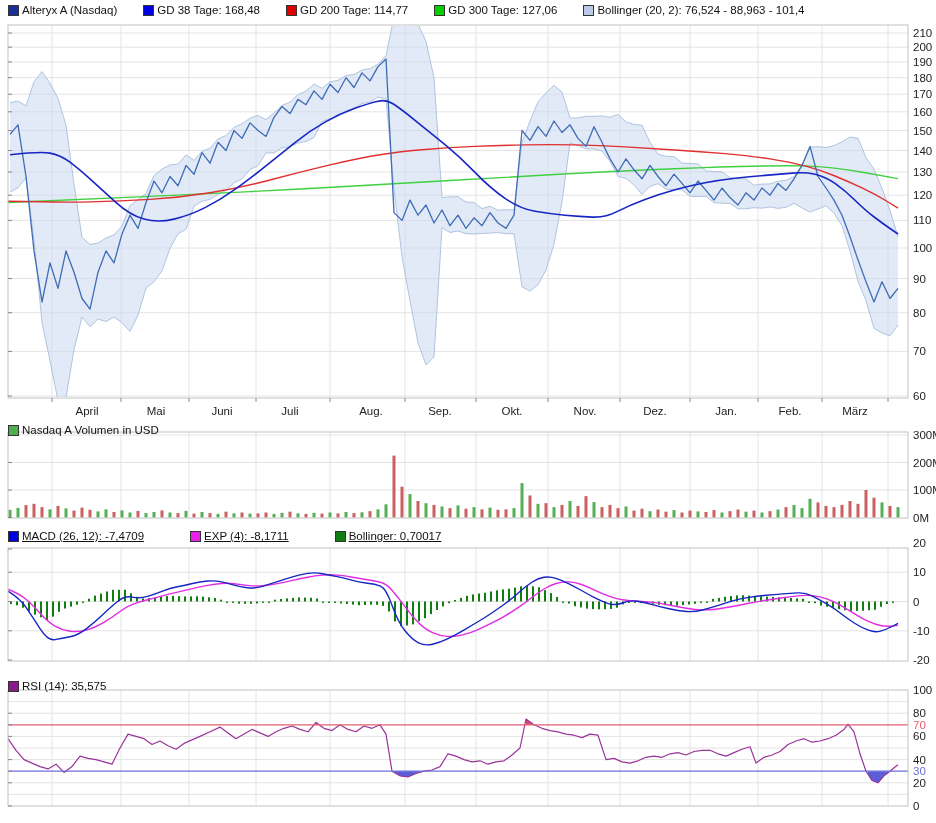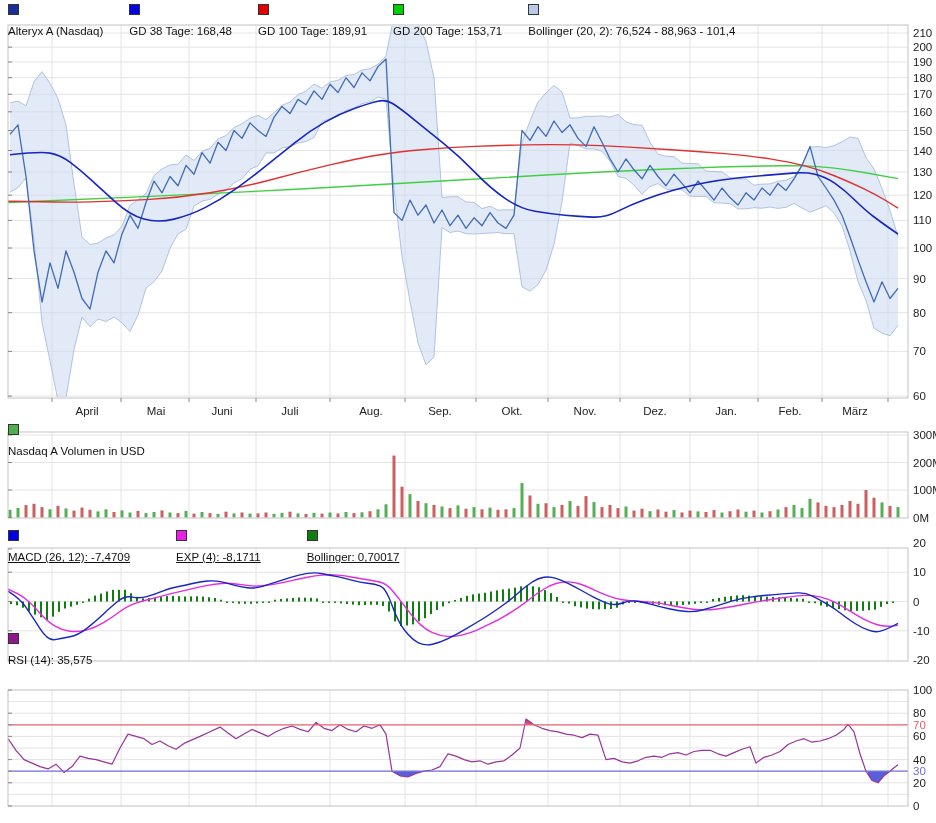--- a/index.html
+++ b/index.html
@@ -3,26 +3,26 @@
 <meta charset="utf-8">
 <style>
   html,body{margin:0;padding:0;}
   body{
     width:936px;height:823px;position:relative;background:#ffffff;
     font-family:"Liberation Sans",sans-serif;overflow:hidden;
   }
   #chart-canvas{position:absolute;left:0;top:0;}
   .legend{position:absolute;left:8px;display:flex;align-items:center;gap:26px;
           font-size:11.5px;color:#111;white-space:nowrap;}
-  .legend .it{display:flex;align-items:flex-start;gap:10px;flex-direction:column;}
+  .legend .it{display:flex;align-items:flex-end;gap:3px;}
   .sw{width:9px;height:9px;border:1px solid #333;display:inline-block;flex:none;}
   #legend-main{top:4px;}
   #legend-volume{top:424px;}
   #legend-macd{top:530px;gap:46px;text-decoration:underline;}
-  #legend-rsi{top:633px;}
+  #legend-rsi{top:680px;}
 </style>
 </head>
 <body>
 
 <svg id="chart-canvas" width="936" height="823">
     <rect x="8" y="25" width="900" height="373" fill="#fff"></rect>
     <line x1="52" y1="25" x2="52" y2="398" stroke="#e4e4e4"></line>
     <line x1="121" y1="25" x2="121" y2="398" stroke="#e4e4e4"></line>
     <line x1="189" y1="25" x2="189" y2="398" stroke="#e4e4e4"></line>
     <line x1="256" y1="25" x2="256" y2="398" stroke="#e4e4e4"></line>
@@ -505,25 +505,25 @@
   <span class="it">
     <span class="sw" style="background-color: rgb(26, 47, 150);"></span>
     <span>Alteryx A (Nasdaq)</span>
   </span>
   <span class="it">
     <span class="sw" style="background-color: rgb(0, 0, 224);"></span>
     <span>GD 38 Tage: 168,48</span>
   </span>
   <span class="it">
     <span class="sw" style="background-color: rgb(224, 0, 0);"></span>
-    <span>GD 100 Tage: 189,91</span>
+    <span>GD 200 Tage: 114,77</span>
   </span>
   <span class="it">
     <span class="sw" style="background-color: rgb(0, 208, 0);"></span>
-    <span>GD 200 Tage: 153,71</span>
+    <span>GD 300 Tage: 127,06</span>
   </span>
   <span class="it">
     <span class="sw" style="background-color: rgb(185, 201, 230);"></span>
     <span>Bollinger (20, 2): 76,524 - 88,963 - 101,4</span>
   </span>
 </div>
 
 <div class="legend" id="legend-volume">
   <span class="it">
     <span class="sw" style="background-color: rgb(79, 174, 79);"></span>

